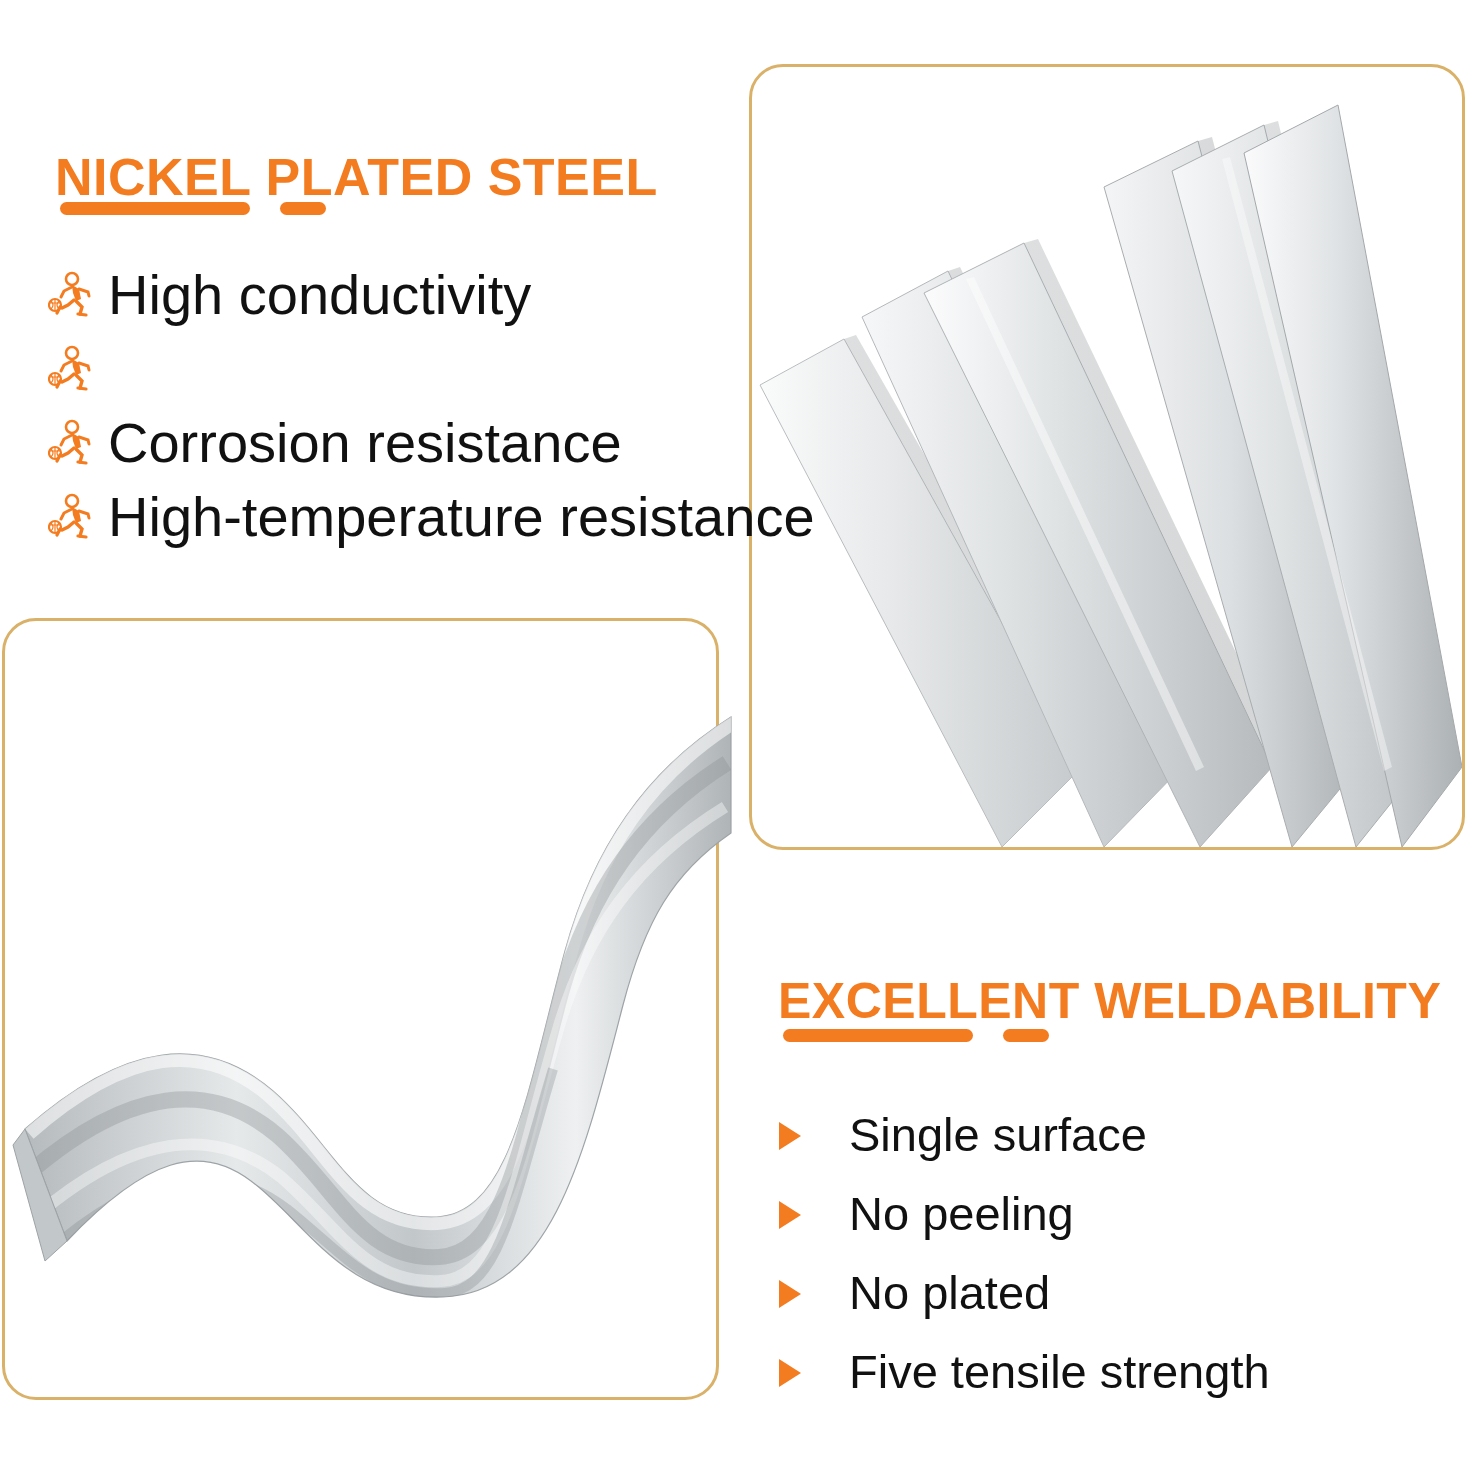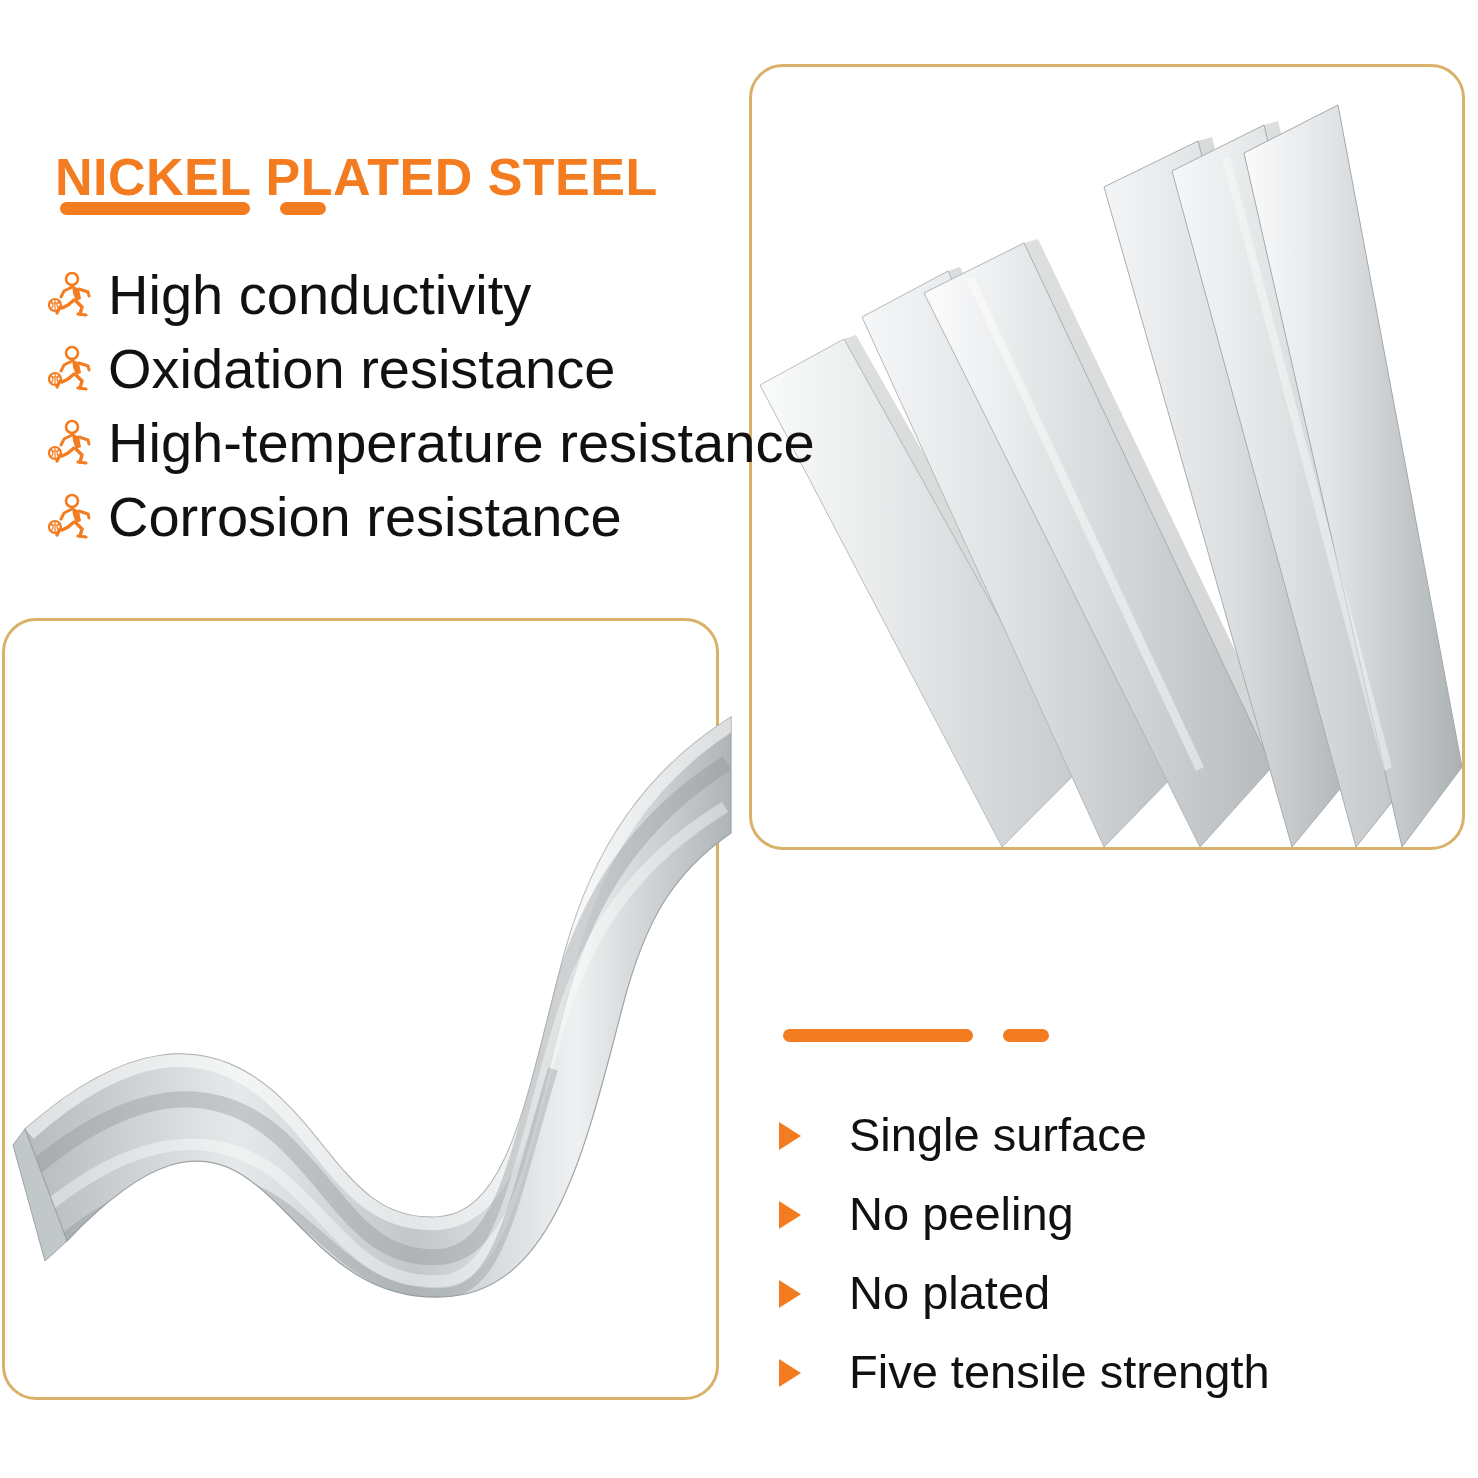--- a/index.html
+++ b/index.html
@@ -303,56 +303,56 @@
         <path d="M24 14 L31 18 L33 28 L28 30 L25 22 Z" fill="#F47C20"></path>
         <path d="M31 18 L40 21 L41 25" fill="none" stroke="#F47C20" stroke-width="3" stroke-linecap="round"></path>
         <path d="M24 16 L16 20 L13 26" fill="none" stroke="#F47C20" stroke-width="3" stroke-linecap="round"></path>
         <path d="M28 30 L34 36 L32 43" fill="none" stroke="#F47C20" stroke-width="3.4" stroke-linecap="round"></path>
         <path d="M26 29 L20 34 L14 37" fill="none" stroke="#F47C20" stroke-width="3.4" stroke-linecap="round"></path>
         <path d="M30 43 L38 44" stroke="#F47C20" stroke-width="3.2" stroke-linecap="round"></path>
         <path d="M12 36 L9 42" stroke="#F47C20" stroke-width="3.2" stroke-linecap="round"></path>
         <circle cx="7" cy="34" r="6" fill="none" stroke="#F47C20" stroke-width="2.2"></circle>
         <path d="M1.6 32 H12.4 M7 28 V40 M3 30 Q7 34 3 38 M11 30 Q7 34 11 38" stroke="#F47C20" stroke-width="1.2" fill="none"></path>
       </svg>
-      <span class="feature-label">Oxidation resistance</span>
     </li>
 
     <li>
       <svg class="bullet-icon" viewBox="0 0 46 48">
         <circle cx="24" cy="8" r="6" fill="none" stroke="#F47C20" stroke-width="2.6"></circle>
         <path d="M24 14 L31 18 L33 28 L28 30 L25 22 Z" fill="#F47C20"></path>
         <path d="M31 18 L40 21 L41 25" fill="none" stroke="#F47C20" stroke-width="3" stroke-linecap="round"></path>
         <path d="M24 16 L16 20 L13 26" fill="none" stroke="#F47C20" stroke-width="3" stroke-linecap="round"></path>
         <path d="M28 30 L34 36 L32 43" fill="none" stroke="#F47C20" stroke-width="3.4" stroke-linecap="round"></path>
         <path d="M26 29 L20 34 L14 37" fill="none" stroke="#F47C20" stroke-width="3.4" stroke-linecap="round"></path>
         <path d="M30 43 L38 44" stroke="#F47C20" stroke-width="3.2" stroke-linecap="round"></path>
         <path d="M12 36 L9 42" stroke="#F47C20" stroke-width="3.2" stroke-linecap="round"></path>
         <circle cx="7" cy="34" r="6" fill="none" stroke="#F47C20" stroke-width="2.2"></circle>
         <path d="M1.6 32 H12.4 M7 28 V40 M3 30 Q7 34 3 38 M11 30 Q7 34 11 38" stroke="#F47C20" stroke-width="1.2" fill="none"></path>
       </svg>
-      <span class="feature-label">High-temperature resistance</span>
+      <span class="feature-label">Corrosion resistance</span>
     </li>
 
     <li>
       <svg class="bullet-icon" viewBox="0 0 46 48">
         <circle cx="24" cy="8" r="6" fill="none" stroke="#F47C20" stroke-width="2.6"></circle>
         <path d="M24 14 L31 18 L33 28 L28 30 L25 22 Z" fill="#F47C20"></path>
         <path d="M31 18 L40 21 L41 25" fill="none" stroke="#F47C20" stroke-width="3" stroke-linecap="round"></path>
         <path d="M24 16 L16 20 L13 26" fill="none" stroke="#F47C20" stroke-width="3" stroke-linecap="round"></path>
         <path d="M28 30 L34 36 L32 43" fill="none" stroke="#F47C20" stroke-width="3.4" stroke-linecap="round"></path>
         <path d="M26 29 L20 34 L14 37" fill="none" stroke="#F47C20" stroke-width="3.4" stroke-linecap="round"></path>
         <path d="M30 43 L38 44" stroke="#F47C20" stroke-width="3.2" stroke-linecap="round"></path>
         <path d="M12 36 L9 42" stroke="#F47C20" stroke-width="3.2" stroke-linecap="round"></path>
         <circle cx="7" cy="34" r="6" fill="none" stroke="#F47C20" stroke-width="2.2"></circle>
         <path d="M1.6 32 H12.4 M7 28 V40 M3 30 Q7 34 3 38 M11 30 Q7 34 11 38" stroke="#F47C20" stroke-width="1.2" fill="none"></path>
       </svg>
-      <span class="feature-label">Corrosion resistance</span>
+      <span class="feature-label">High-temperature resistance</span>
     </li>
   </ul>
 
+  <h1 class="section-title" id="title-weld">EXCELLENT WELDABILITY</h1>
 
   <div class="divider" id="divider-weld">
     <span class="bar-long"></span>
     <span class="bar-gap"></span>
     <span class="bar-short"></span>
   </div>
 
   <ul class="feature-list" id="list-weld">
 
     <li>

